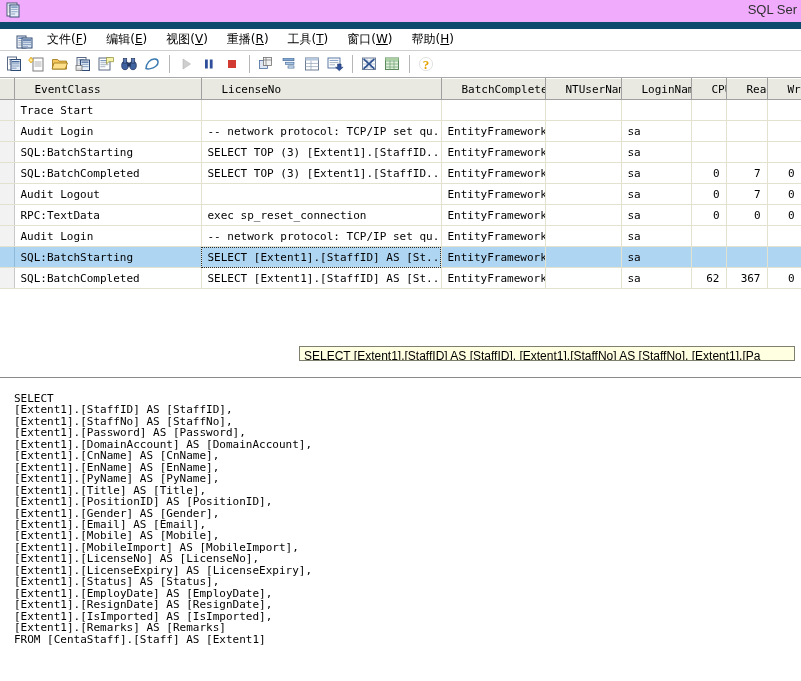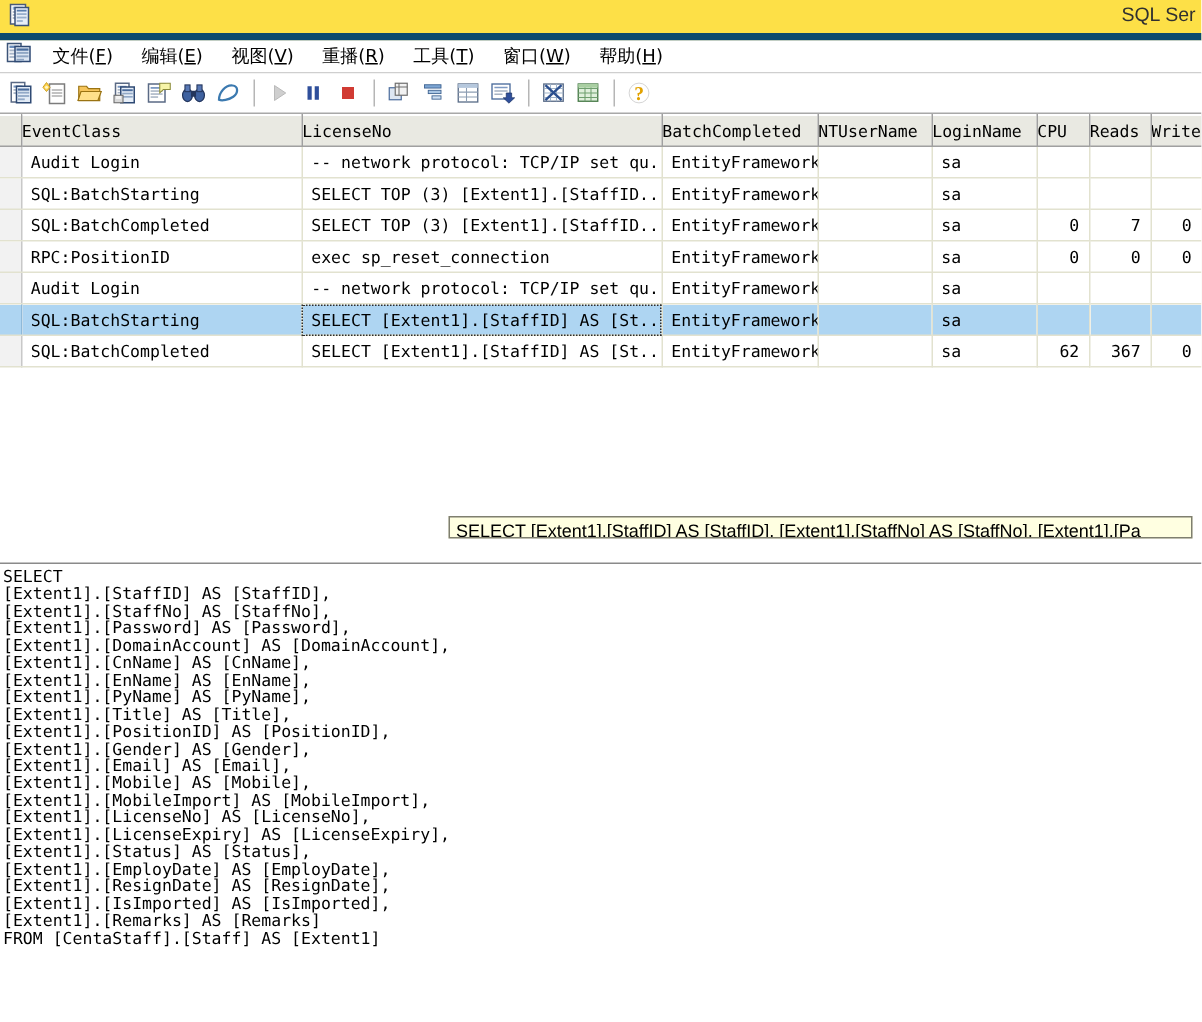--- a/index.html
+++ b/index.html
@@ -13,22 +13,22 @@
     overflow: hidden;
     font-family: "Liberation Sans", sans-serif;
     font-size: 12px;
     color: #000;
   }
 
   
   .titlebar {
     position: relative;
     height: 22px;
-    background: #fde047;
-    border-bottom: 5px solid #0c4a6e;
+    background: #f0abfc;
+    border-bottom: 7px solid #0c4a6e;
   }
   .titlebar .app-icon {
     position: absolute;
     left: 5px; top: 2px;
     width: 16px; height: 16px;
   }
   .titlebar .title-text {
     position: absolute;
     right: 4px; top: 2px;
     font-family: "Liberation Sans", sans-serif;
@@ -37,22 +37,22 @@
     white-space: nowrap;
   }
 
   
   .menubar {
     position: relative;
     height: 21px;
     background: #ffffff;
     border-bottom: 1px solid #cfcfcf;
     display: flex;
-    align-items: flex-start;
-    padding-left: 2px;
+    align-items: flex-end;
+    padding-left: 14px;
   }
   .menu-sysicon {
     width: 17px; height: 16px;
     margin: 0 5px 0 2px;
     flex: 0 0 auto;
   }
   .menu-item {
     font-family: "DejaVu Sans", sans-serif;
     font-size: 12px;
     color: #000;
@@ -103,21 +103,21 @@
     font-size: 11px;
   }
   table.grid th {
     background: #e9e9e2;
     border-right: 1px solid #a0a0a0;
     border-bottom: 1px solid #a0a0a0;
     border-top: 1px solid #ffffff;
     border-left: 1px solid #ffffff;
     font-weight: normal;
     text-align: left;
-    padding: 2px 0;
+    padding: 2px 20px;
     height: 16px;
     font-family: "DejaVu Sans Mono", monospace;
     font-size: 11px;
     white-space: nowrap;
     overflow: hidden;
     color: #000;
   }
   table.grid th.gutter {
     border-left: none;
     padding: 0;
@@ -174,21 +174,21 @@
     border-top: 1px solid #ffffff;
     overflow: hidden;
   }
   .sqltext {
     font-family: "DejaVu Sans Mono", monospace;
     font-size: 11px;
     line-height: 11.45px;
     white-space: pre;
     color: #000;
     padding: 2px 0 0 2px;
-    margin: 0;
+    margin: 12px;
   }
 </style>
 </head>
 <body>
 
 <div class="titlebar">
   <span class="app-icon">
     <svg width="16" height="16" viewBox="0 0 16 16">
       <rect x="2" y="1" width="10" height="13" fill="#fdfdfd" stroke="#4a5a78"></rect>
       <rect x="3.5" y="2.5" width="7" height="2" fill="#8fb0d8"></rect>
@@ -426,54 +426,76 @@
         <th>NTUserName</th>
         <th>LoginName</th>
         <th>CPU</th>
         <th>Reads</th>
         <th>Writes</th>
       </tr>
     </thead>
     <tbody id="grid-body">
         <tr>
           <td class="gutter"></td>
-          <td class="">Audit Login</td>
-          <td class="">-- network protocol: TCP/IP  set qu...</td>
-          <td class="">EntityFramework</td>
-          <td class=""></td>
-          <td class="">sa</td>
-          <td class="num"></td>
-          <td class="num"></td>
-          <td class="num"></td>
-        </tr>
-        <tr>
-          <td class="gutter"></td>
-          <td class="">SQL:BatchStarting</td>
-          <td class="">SELECT TOP (3)    [Extent1].[StaffID...</td>
-          <td class="">EntityFramework</td>
-          <td class="tinted"></td>
-          <td class="">sa</td>
+          <td class="">Trace Start</td>
+          <td class="tinted"></td>
+          <td class="tinted"></td>
+          <td class="tinted"></td>
+          <td class="tinted"></td>
           <td class="num tinted tinted"></td>
           <td class="num tinted tinted"></td>
           <td class="num tinted tinted"></td>
         </tr>
         <tr>
           <td class="gutter"></td>
+          <td class="">Audit Login</td>
+          <td class="">-- network protocol: TCP/IP  set qu...</td>
+          <td class="">EntityFramework</td>
+          <td class=""></td>
+          <td class="">sa</td>
+          <td class="num"></td>
+          <td class="num"></td>
+          <td class="num"></td>
+        </tr>
+        <tr>
+          <td class="gutter"></td>
+          <td class="">SQL:BatchStarting</td>
+          <td class="">SELECT TOP (3)    [Extent1].[StaffID...</td>
+          <td class="">EntityFramework</td>
+          <td class="tinted"></td>
+          <td class="">sa</td>
+          <td class="num tinted tinted"></td>
+          <td class="num tinted tinted"></td>
+          <td class="num tinted tinted"></td>
+        </tr>
+        <tr>
+          <td class="gutter"></td>
           <td class="">SQL:BatchCompleted</td>
           <td class="">SELECT TOP (3)    [Extent1].[StaffID...</td>
           <td class="">EntityFramework</td>
           <td class=""></td>
           <td class="">sa</td>
           <td class="num">0</td>
           <td class="num">7</td>
           <td class="num">0</td>
         </tr>
         <tr>
           <td class="gutter"></td>
-          <td class="">RPC:PositionID</td>
+          <td class="">Audit Logout</td>
+          <td class="tinted"></td>
+          <td class="">EntityFramework</td>
+          <td class="tinted"></td>
+          <td class="">sa</td>
+          <td class="num tinted">0</td>
+          <td class="num tinted">7</td>
+          <td class="num tinted">0</td>
+        </tr>
+        <tr>
+          <td class="gutter"></td>
+          <td class="">RPC:TextData</td>
           <td class="">exec sp_reset_connection</td>
           <td class="">EntityFramework</td>
           <td class="tinted"></td>
           <td class="">sa</td>
           <td class="num tinted">0</td>
           <td class="num tinted">0</td>
           <td class="num tinted">0</td>
         </tr>
         <tr>
           <td class="gutter"></td>

